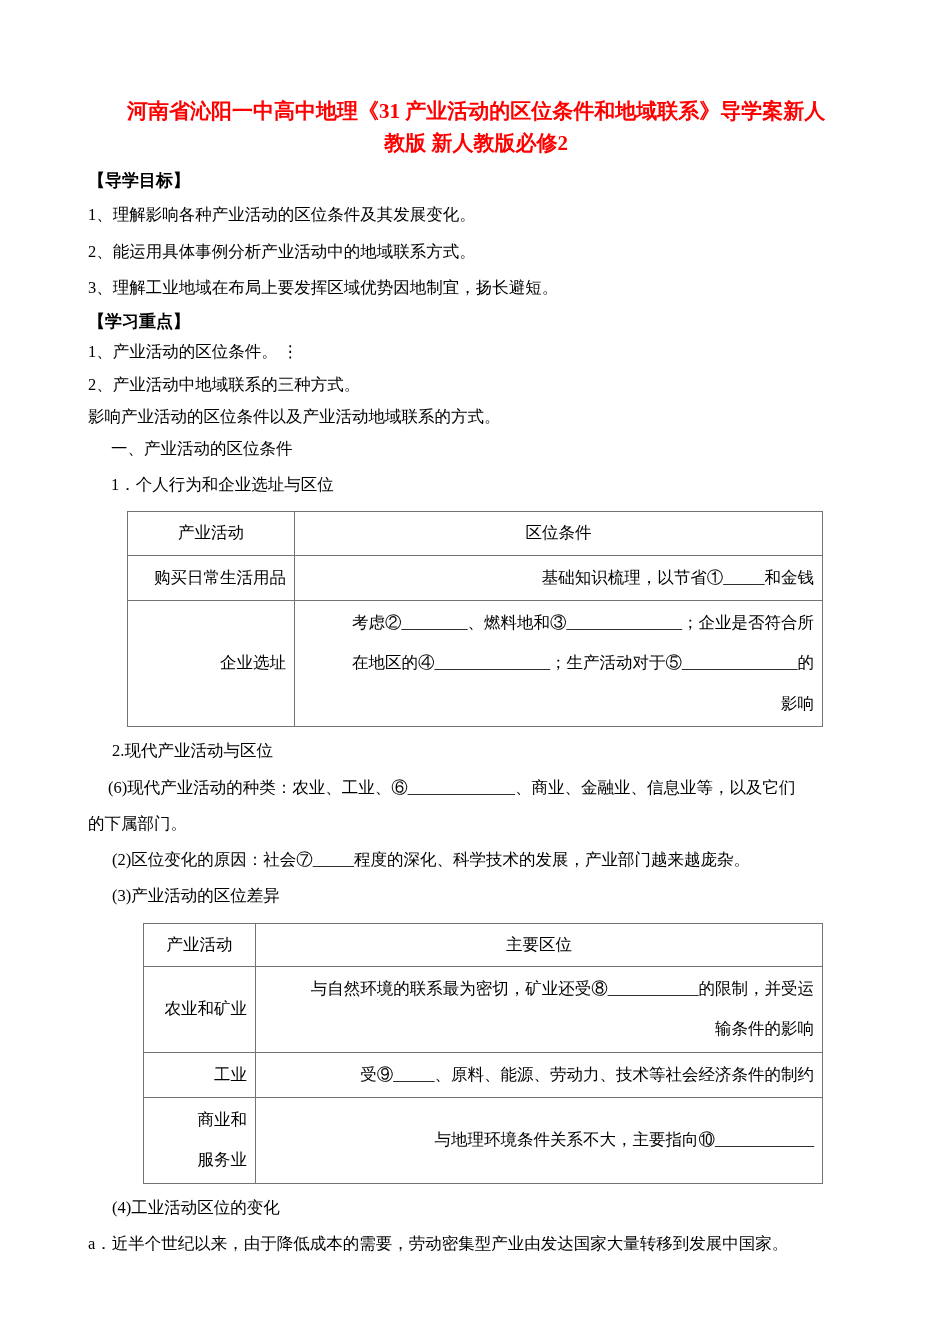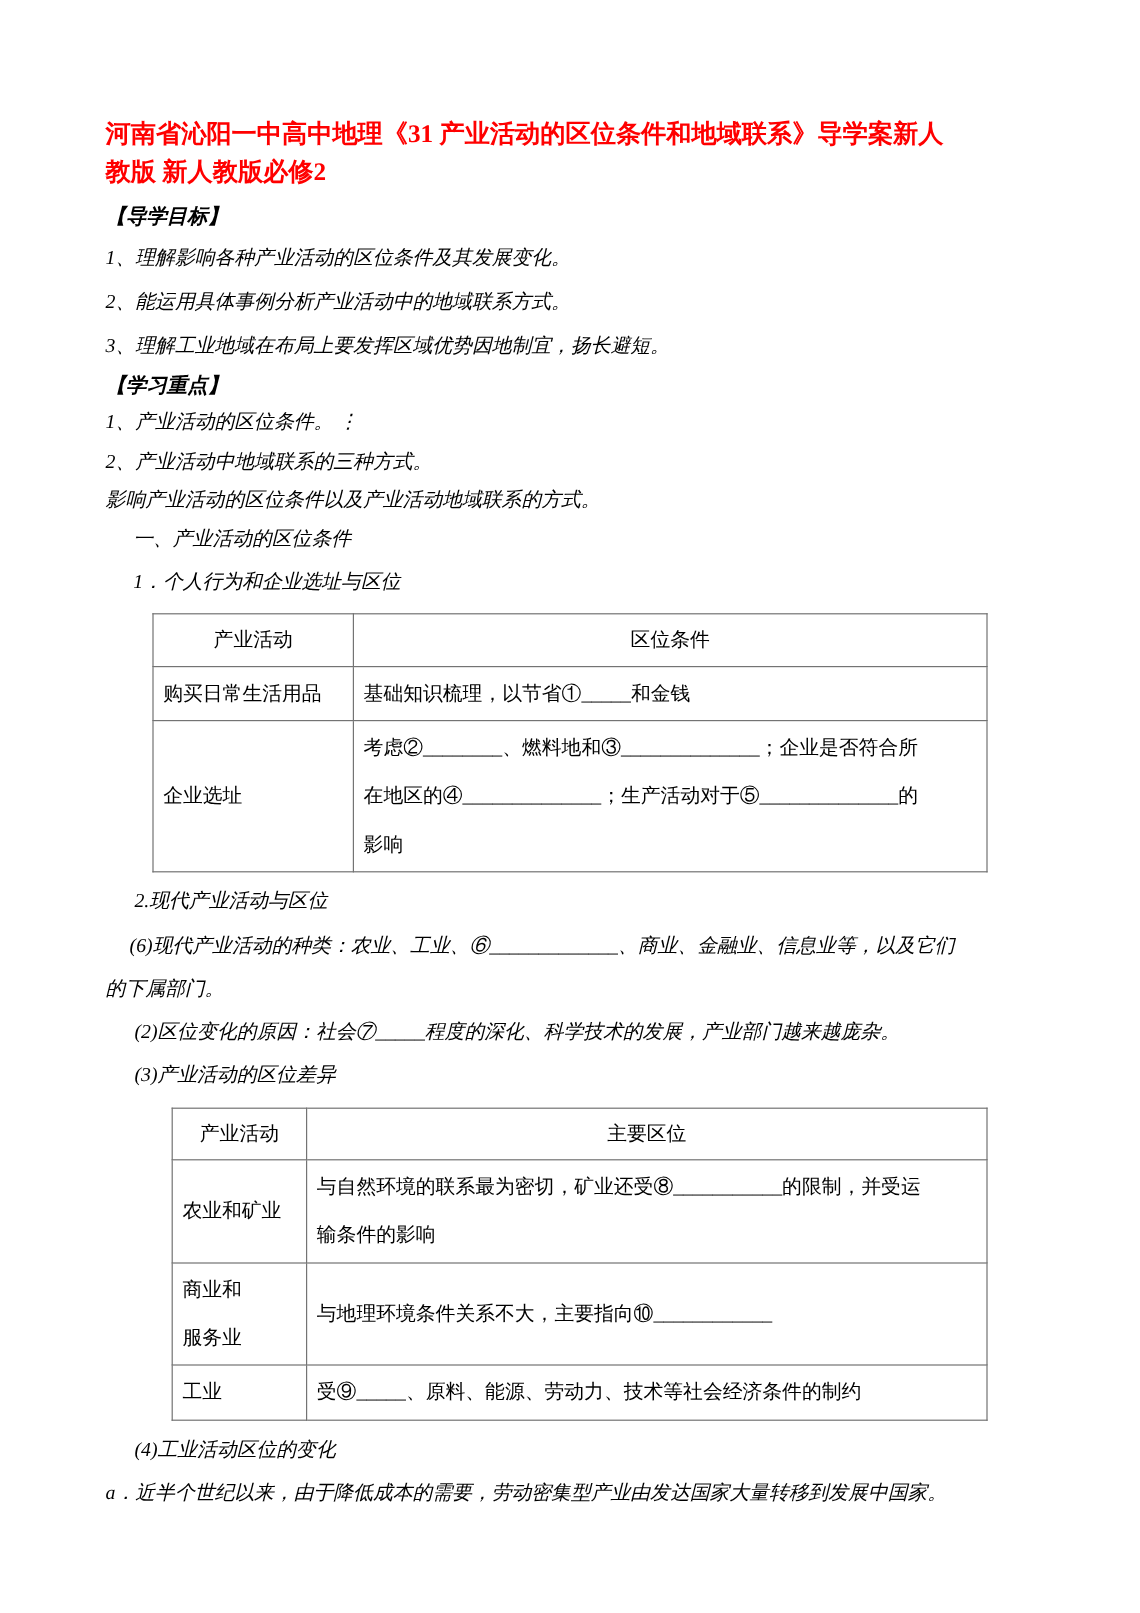--- a/index.html
+++ b/index.html
@@ -5,34 +5,34 @@
   html, body { margin: 0; padding: 0; background: #ffffff; }
   body {
     width: 950px; height: 1344px; overflow: hidden;
     font-family: "Liberation Serif", "DejaVu Serif", serif;
     color: #000000; font-size: 16.5px;
   }
   .page { padding: 50px 86px 0 88px; }
 
   .title {
     color: #ff0000; font-weight: bold; font-size: 21px;
-    line-height: 1.5; margin: 46px 0 6px 0;
+    text-align: center; line-height: 1.5; margin: 46px 0 6px 0;
     white-space: pre-line;
   }
-  p { margin: 0; line-height: 2.2; white-space: pre-line; font-style: italic; }
+  p { margin: 0; line-height: 2.2; white-space: pre-line; }
   .h { font-weight: bold; font-size: 17px; line-height: 1.9; }
   .tight { line-height: 1.7; }
   .ind { margin-left: 24px; }
   .ind2 { margin-left: 23px; }
   .hang { text-indent: 20px; margin-left: 0; }
 
   table { border-collapse: collapse; table-layout: fixed; }
   th, td { border: 1px solid #737373; padding: 2px 8px; }
   th { font-weight: normal; text-align: center; line-height: 1.7; padding: 7px 8px; }
-  td { line-height: 2.45; text-align: left; vertical-align: middle; white-space: pre-line; font-family: Liberation Serif, serif; }
+  td { line-height: 2.45; text-align: right; vertical-align: middle; white-space: pre-line; font-family: Liberation Serif, serif; }
   .t1 { width: 696px; margin: 8px 0 6px 39px; }
   .t1 .c1 { width: 150px; }
   .t2 { width: 680px; margin: 8px 0 6px 55px; }
   .t2 .c1 { width: 95px; }
 </style>
 </head>
 <body>
 
 <div class="page">
 
@@ -83,27 +83,27 @@
       <tr>
         <th class="c1">产业活动</th>
         <th>主要区位</th>
       </tr>
       <tr>
         <td class="c1">农业和矿业</td>
         <td>与自然环境的联系最为密切，矿业还受⑧___________的限制，并受运
 输条件的影响</td>
       </tr>
       <tr>
+        <td class="c1">工业</td>
+        <td>受⑨_____、原料、能源、劳动力、技术等社会经济条件的制约</td>
+      </tr>
+      <tr>
         <td class="c1">商业和
 服务业</td>
         <td>与地理环境条件关系不大，主要指向⑩____________</td>
-      </tr>
-      <tr>
-        <td class="c1">工业</td>
-        <td>受⑨_____、原料、能源、劳动力、技术等社会经济条件的制约</td>
       </tr>
     </tbody>
   </table>
 
   <p class="ind">(4)工业活动区位的变化</p>
   <p>a．近半个世纪以来，由于降低成本的需要，劳动密集型产业由发达国家大量转移到发展中国家。</p>
 
 </div>
 
 </body></html>

